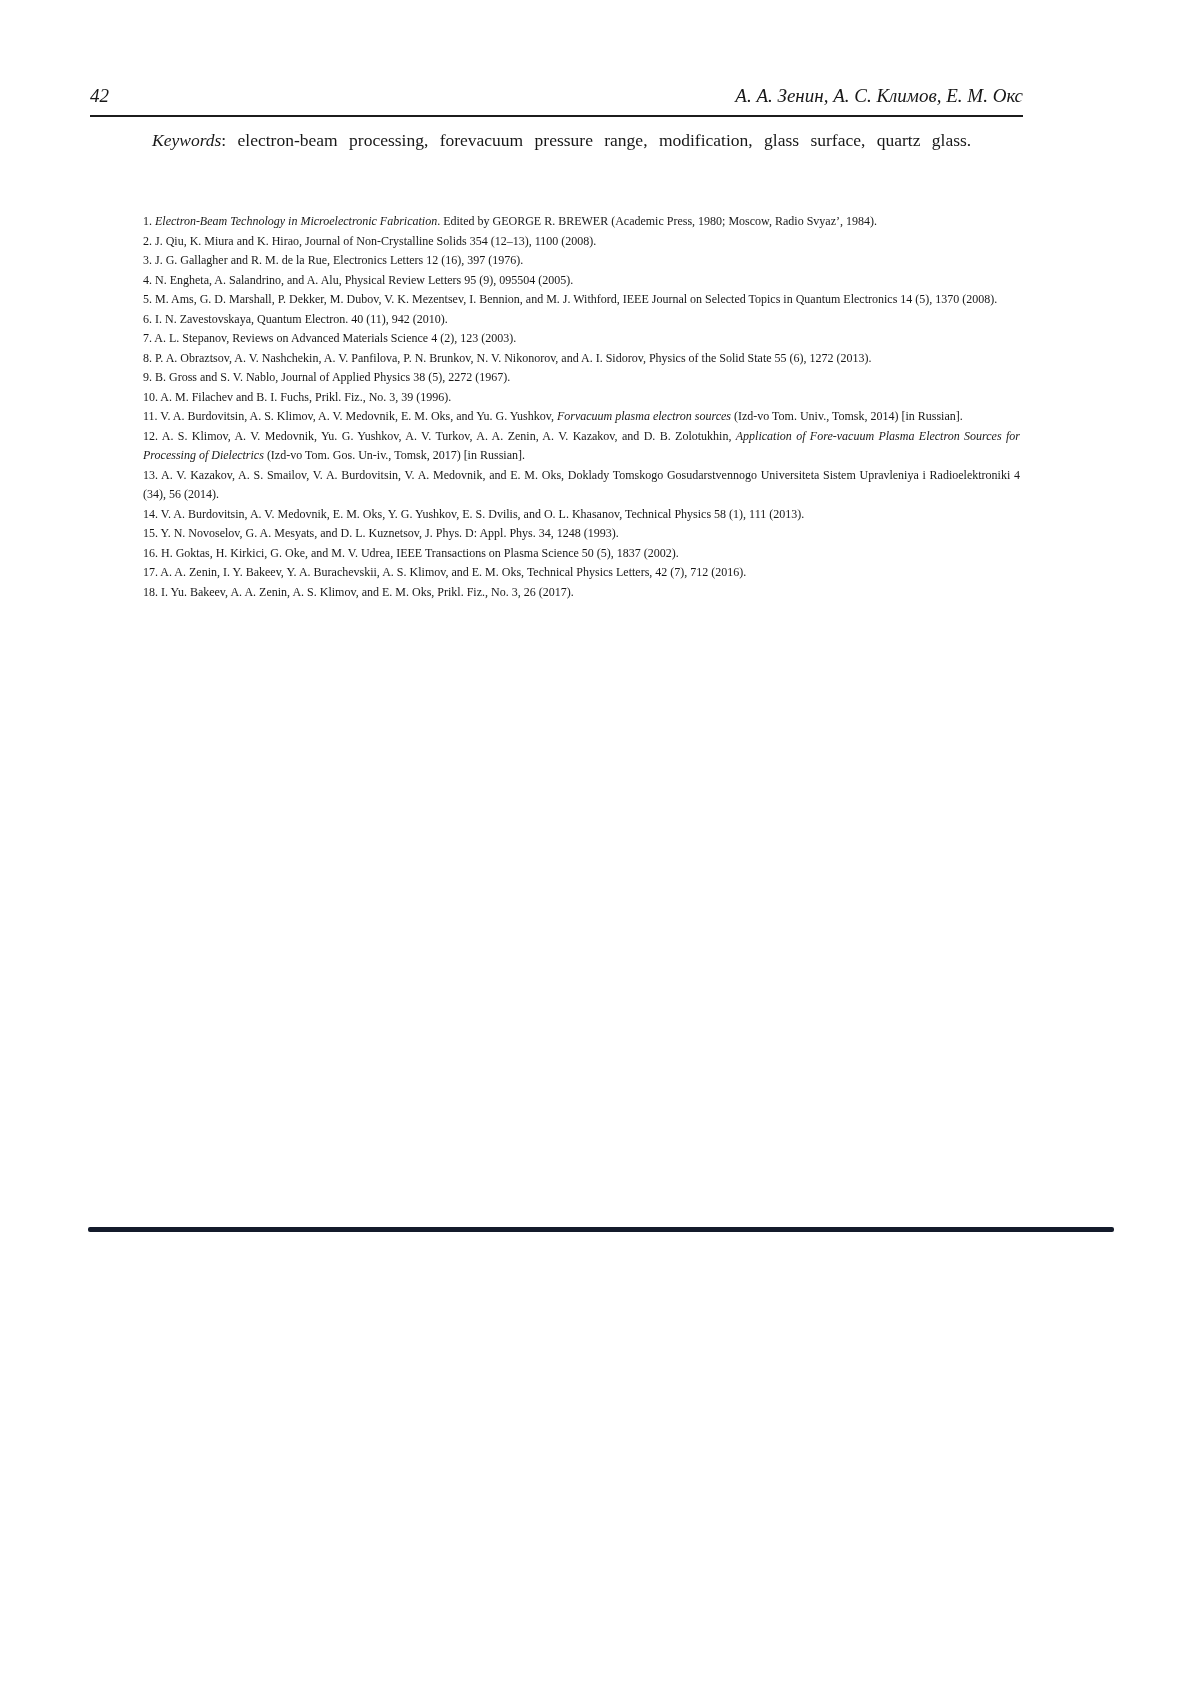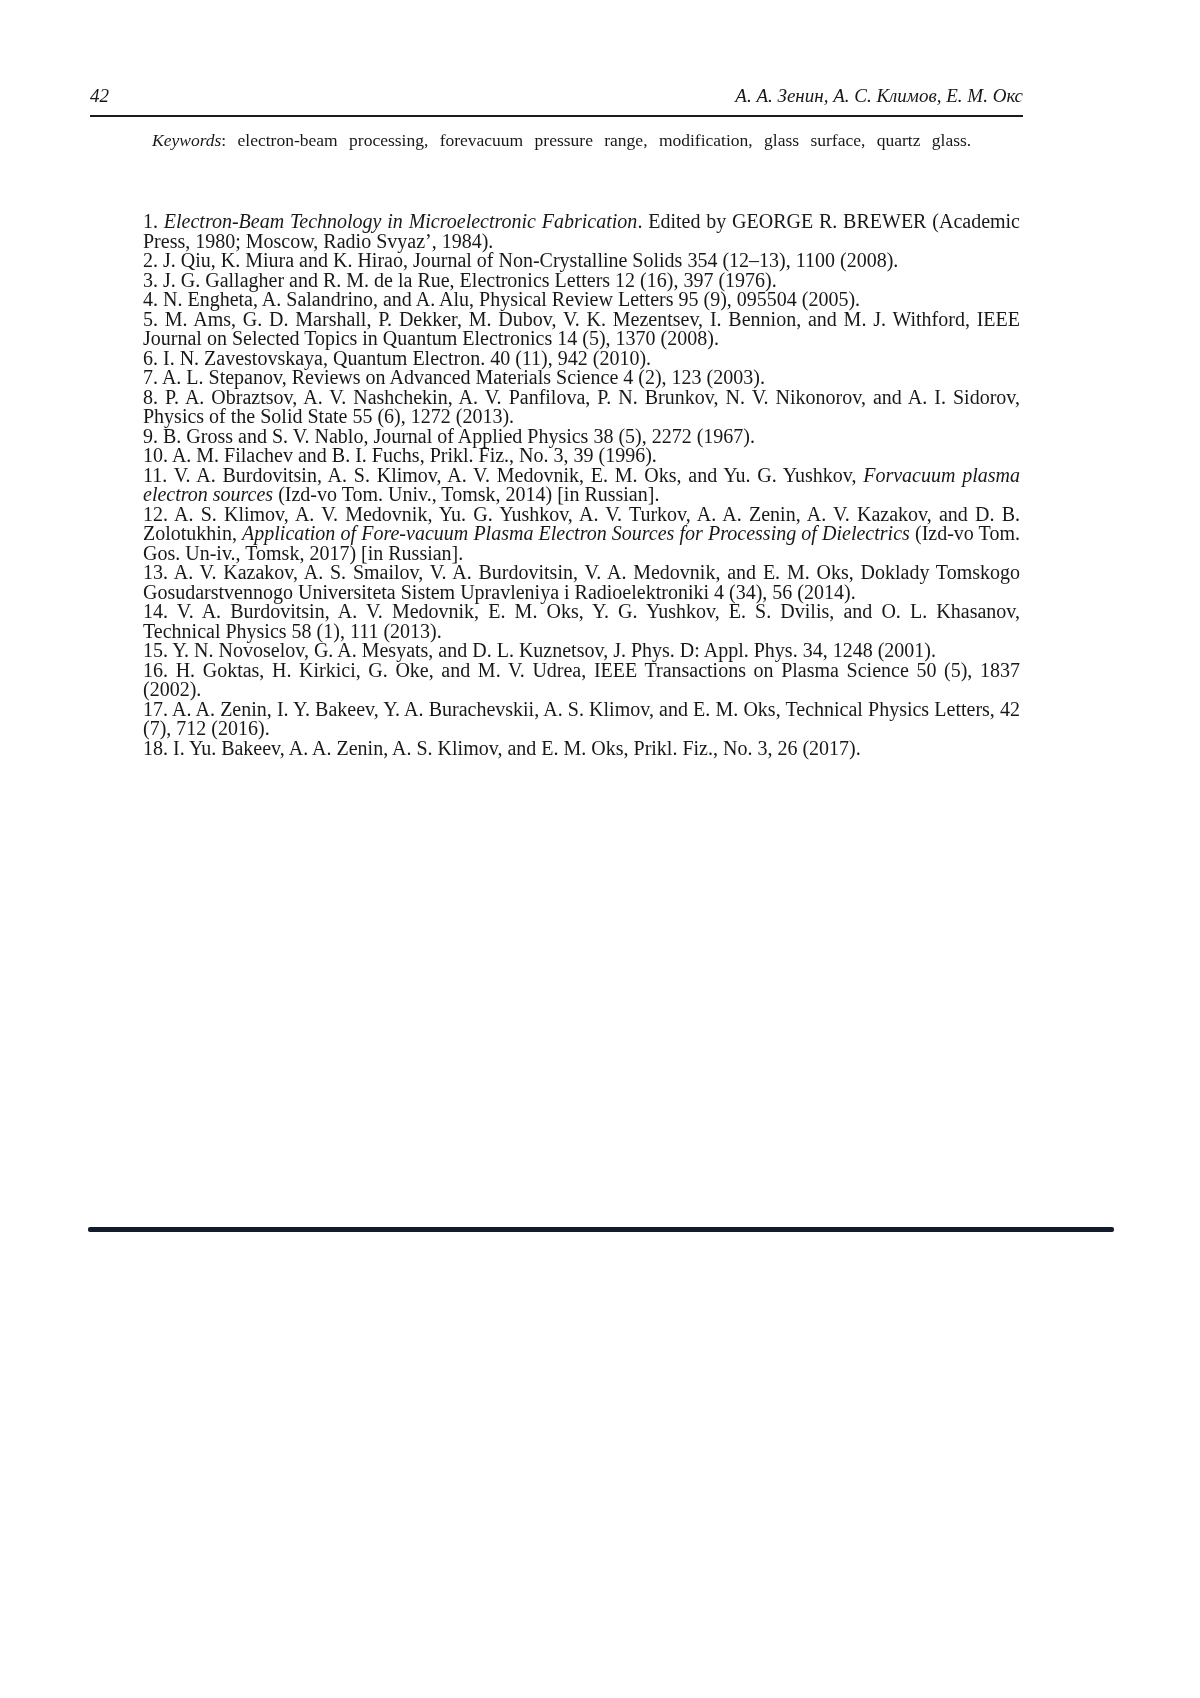--- a/index.html
+++ b/index.html
@@ -49,21 +49,21 @@
     width: 877px;
   }
   .refs-heading {
     margin: 0 0 28px 0;
     font-size: 17px;
     font-weight: bold;
     letter-spacing: 0.3px;
   }
   .ref {
     margin: 0;
-    font-size: 20px;
+    font-size: 12px;
     line-height: 19.5px;
     text-align: justify;
   }
   .ref .i { font-style: italic; }
   .ref .b { font-weight: normal; }
   .bottom-bar {
     position: absolute;
     left: 88px;
     bottom: 0;
     width: 1026px;
@@ -93,21 +93,21 @@
         <p class="ref"><span>5. M. Ams, G. D. Marshall, P. Dekker, M. Dubov, V. K. Mezentsev, I. Bennion, and M. J. Withford, IEEE Journal on Selected Topics in Quantum Electronics </span><span class="b">14</span><span> (5), 1370 (2008).</span></p>
         <p class="ref"><span>6. I. N. Zavestovskaya, Quantum Electron. </span><span class="b">40</span><span> (11), 942 (2010).</span></p>
         <p class="ref"><span>7. A. L. Stepanov, Reviews on Advanced Materials Science </span><span class="b">4</span><span> (2), 123 (2003).</span></p>
         <p class="ref"><span>8. P. A. Obraztsov, A. V. Nashchekin, A. V. Panfilova, P. N. Brunkov, N. V. Nikonorov, and A. I. Sidorov, Physics of the Solid State </span><span class="b">55</span><span> (6), 1272 (2013).</span></p>
         <p class="ref"><span>9. B. Gross and S. V. Nablo, Journal of Applied Physics </span><span class="b">38</span><span> (5), 2272 (1967).</span></p>
         <p class="ref"><span>10. A. M. Filachev and B. I. Fuchs, Prikl. Fiz., No. 3, 39 (1996).</span></p>
         <p class="ref"><span>11. V. A. Burdovitsin, A. S. Klimov, A. V. Medovnik, E. M. Oks, and Yu. G. Yushkov, </span><span class="i">Forvacuum plasma electron sources</span><span> (Izd-vo Tom. Univ., Tomsk, 2014) [in Russian].</span></p>
         <p class="ref"><span>12. A. S. Klimov, A. V. Medovnik, Yu. G. Yushkov, A. V. Turkov, A. A. Zenin, A. V. Kazakov, and D. B. Zolotukhin, </span><span class="i">Application of Fore-vacuum Plasma Electron Sources for Processing of Dielectrics</span><span> (Izd-vo Tom. Gos. Un-iv., Tomsk, 2017) [in Russian].</span></p>
         <p class="ref"><span>13. A. V. Kazakov, A. S. Smailov, V. A. Burdovitsin, V. A. Medovnik, and E. M. Oks, Doklady Tomskogo Gosudarstvennogo Universiteta Sistem Upravleniya i Radioelektroniki </span><span class="b">4</span><span> (34), 56 (2014).</span></p>
         <p class="ref"><span>14. V. A. Burdovitsin, A. V. Medovnik, E. M. Oks, Y. G. Yushkov, E. S. Dvilis, and O. L. Khasanov, Technical Physics </span><span class="b">58</span><span> (1), 111 (2013).</span></p>
-        <p class="ref"><span>15. Y. N. Novoselov, G. A. Mesyats, and D. L. Kuznetsov, J. Phys. D: Appl. Phys. </span><span class="b">34</span><span>, 1248 (2001).</span></p>
+        <p class="ref"><span>15. Y. N. Novoselov, G. A. Mesyats, and D. L. Kuznetsov, J. Phys. D: Appl. Phys. </span><span class="b">34</span><span>, 1248 (1993).</span></p>
         <p class="ref"><span>16. H. Goktas, H. Kirkici, G. Oke, and M. V. Udrea, IEEE Transactions on Plasma Science </span><span class="b">50</span><span> (5), 1837 (2002).</span></p>
         <p class="ref"><span>17. A. A. Zenin, I. Y. Bakeev, Y. A. Burachevskii, A. S. Klimov, and E. M. Oks, Technical Physics Letters, </span><span class="b">42</span><span> (7), 712 (2016).</span></p>
         <p class="ref"><span>18. I. Yu. Bakeev, A. A. Zenin, A. S. Klimov, and E. M. Oks, Prikl. Fiz., No. 3, 26 (2017).</span></p>
       </div>
   </section>
 
   <div class="bottom-bar"></div>
 
 </div>
 

